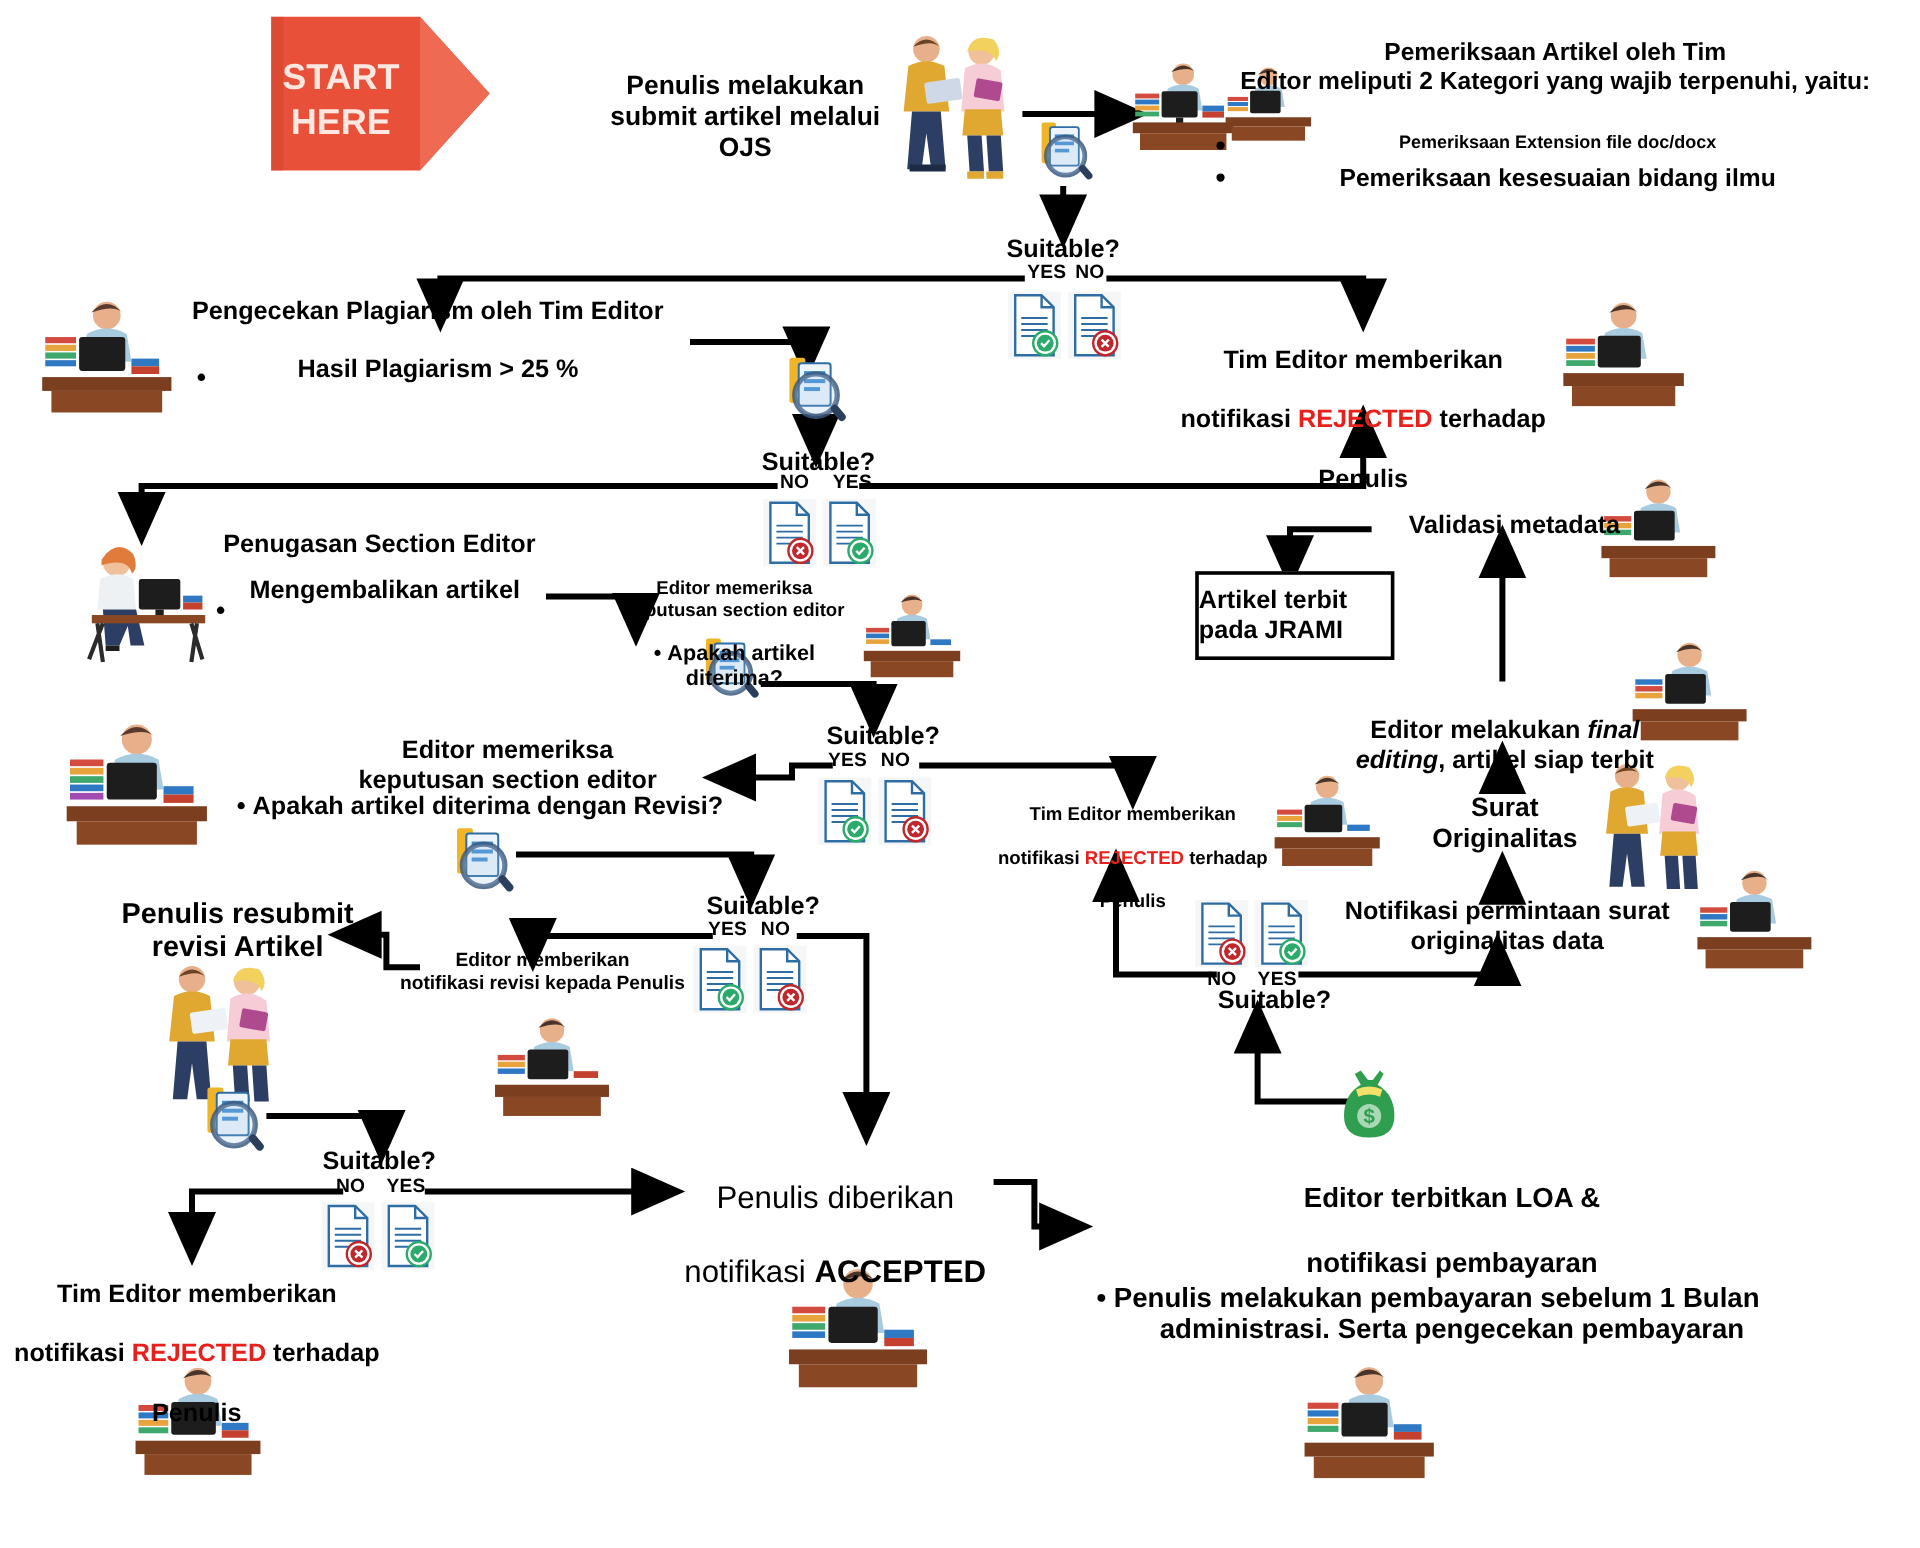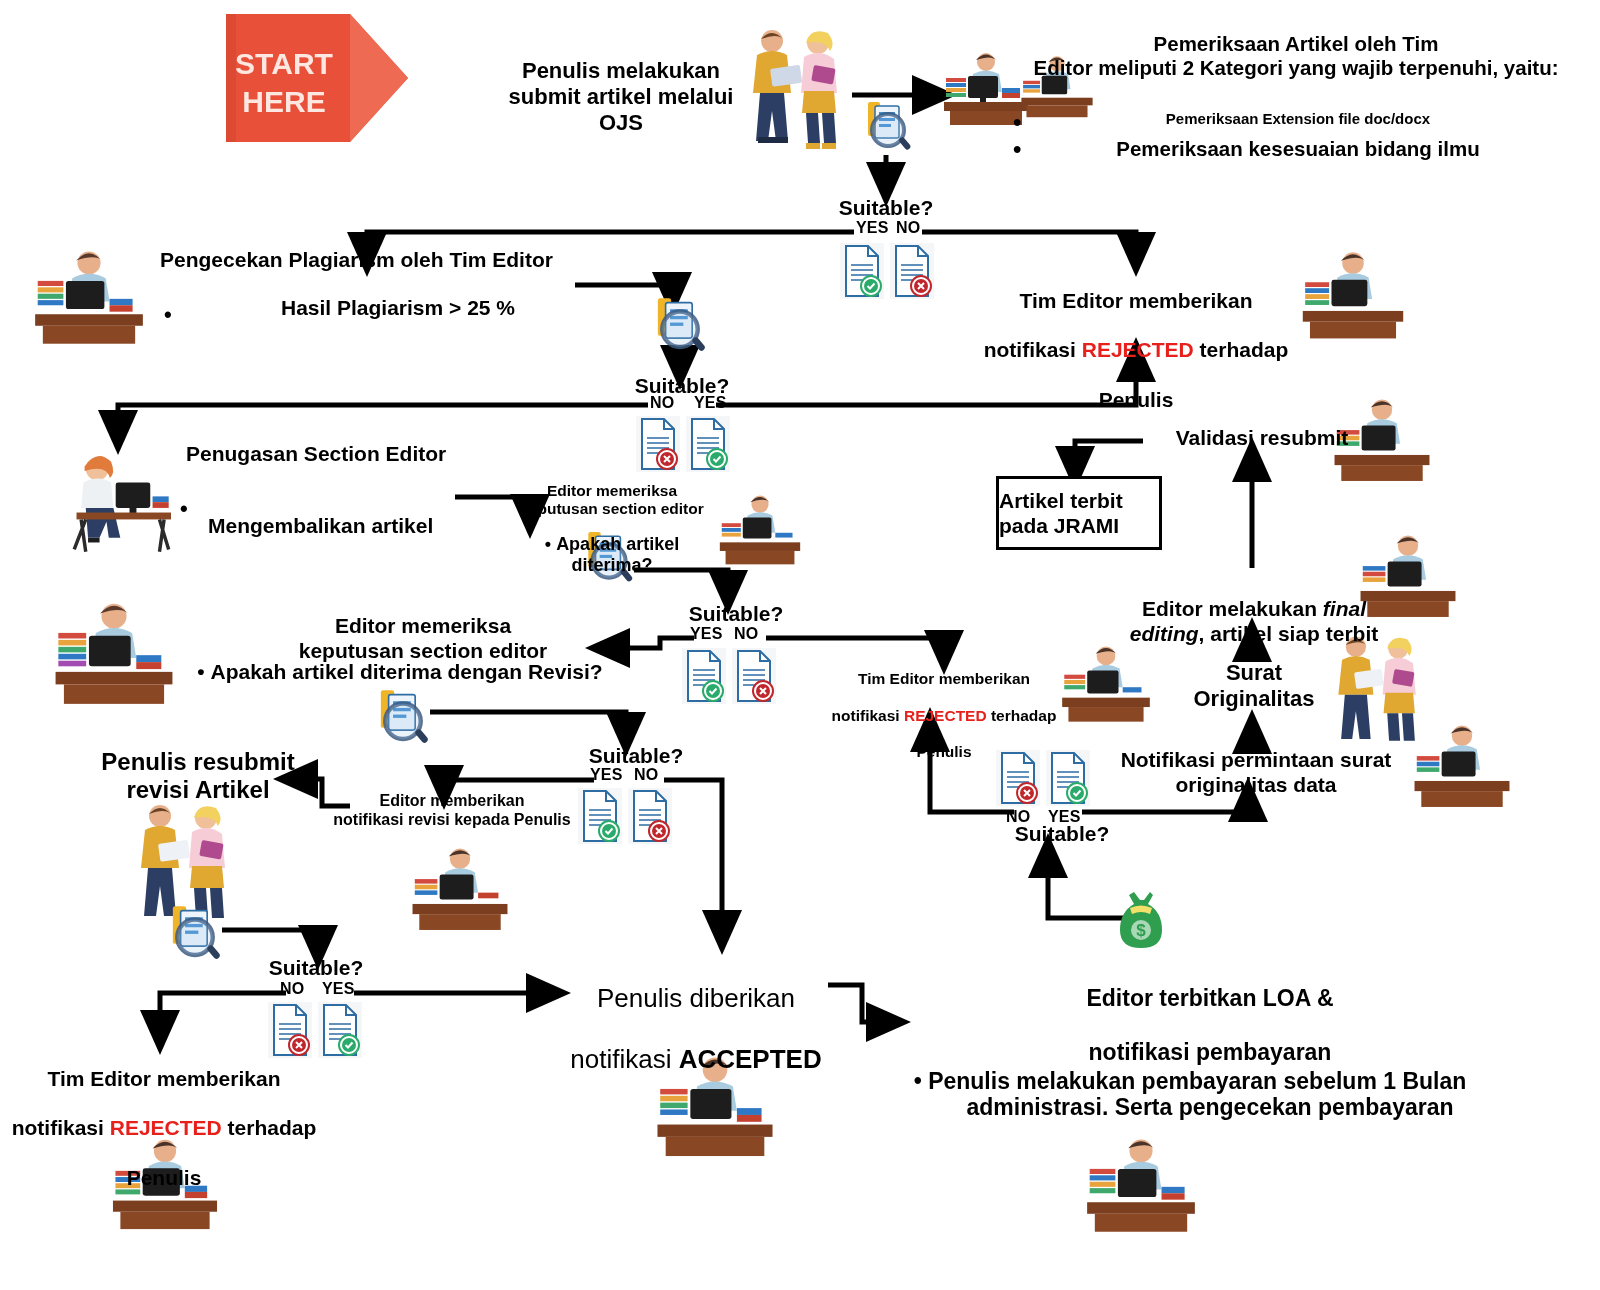--- a/index.html
+++ b/index.html
@@ -511,21 +511,21 @@
   </div>
 
   <div class="t" style="left:980px;top:264px;width:312px;font-size:21px;">
     <span>Tim Editor memberikan</span><br>
     <span>notifikasi </span><span class="red">REJECTED</span><span> terhadap</span><br>
     <span>Penulis</span>
   </div>
 
   <div class="t" style="left:160px;top:248px;width:424px;font-size:21px;text-align:left;">Pengecekan Plagiarism oleh Tim Editor</div>
   <div class="bullet" style="left:164px;top:302px;font-size:22px;">•</div>
-  <div class="t" style="left:248px;top:296px;width:300px;font-size:21px;text-align:center;">Hasil Plagiarism &gt; 25 %</div>
+  <div class="t" style="left:248px;top:296px;width:300px;font-size:21px;text-align:left;">Hasil Plagiarism &gt; 25 %</div>
 
   <div class="t" style="left:612px;top:374px;width:140px;font-size:21px;">Suitable?</div>
   <div class="lbl" style="left:650px;top:394px;font-size:16px;">NO</div>
   <div class="lbl" style="left:694px;top:394px;font-size:16px;">YES</div>
   <div class="docpair" style="left:636px;top:416px;">
     <div class="docwrap">
       <svg width="44" height="56" viewBox="0 0 44 56">
         <path d="M6,3 h22 l10,10 v40 h-32z" fill="#fff" stroke="#2e6da4" stroke-width="2"></path>
         <path d="M28,3 v10 h10" fill="none" stroke="#2e6da4" stroke-width="2"></path>
         <g stroke="#2e6da4" stroke-width="1.6">
@@ -545,21 +545,21 @@
           </g>
         <circle cx="31" cy="43" r="10" fill="#fff" stroke="#2bab6b" stroke-width="2"></circle>
         <circle cx="31" cy="43" r="7" fill="#2bab6b"></circle>
         <path d="M27.5,43 l2.5,2.5 l4.5,-5" stroke="#fff" stroke-width="2" fill="none"></path>
       </svg>
     </div>
   </div>
 
   <div class="t" style="left:186px;top:442px;width:360px;font-size:21px;text-align:left;">Penugasan Section Editor</div>
   <div class="bullet" style="left:180px;top:496px;font-size:22px;">•</div>
-  <div class="t" style="left:208px;top:514px;width:260px;font-size:21px;text-align:left;">Mengembalikan artikel</div>
+  <div class="t" style="left:208px;top:480px;width:260px;font-size:21px;text-align:left;">Mengembalikan artikel</div>
 
   <div class="t" style="left:512px;top:482px;width:200px;font-size:15.5px;">Editor memeriksa
 keputusan section editor</div>
   <div class="t" style="left:512px;top:534px;width:200px;font-size:18px;">•&nbsp;<span>Apakah artikel diterima?</span></div>
 
   <div class="t" style="left:666px;top:602px;width:140px;font-size:21px;">Suitable?</div>
   <div class="lbl" style="left:690px;top:625px;font-size:16px;">YES</div>
   <div class="lbl" style="left:734px;top:625px;font-size:16px;">NO</div>
   <div class="docpair" style="left:682px;top:648px;">
     <div class="docwrap">
@@ -714,18 +714,18 @@
   <div class="t" style="left:1108px;top:748px;width:296px;font-size:21px;">Notifikasi permintaan surat
 originalitas data</div>
   <div class="t" style="left:1190px;top:660px;width:128px;font-size:22px;">Surat
 Originalitas</div>
 
   <div class="t" style="left:1098px;top:572px;width:312px;font-size:21px;">
     <span>Editor melakukan </span><span class="bi">final
 editing</span><span>, artikel siap terbit</span>
   </div>
 
-  <div class="t" style="left:1138px;top:426px;width:248px;font-size:21px;">Validasi resubmit</div>
+  <div class="t" style="left:1138px;top:426px;width:248px;font-size:21px;">Validasi metadata</div>
 
   <div class="box" style="left:996px;top:476px;width:160px;height:68px;font-size:21px;">Artikel terbit
 pada JRAMI</div>
 
 </div>
 
 </body></html>

